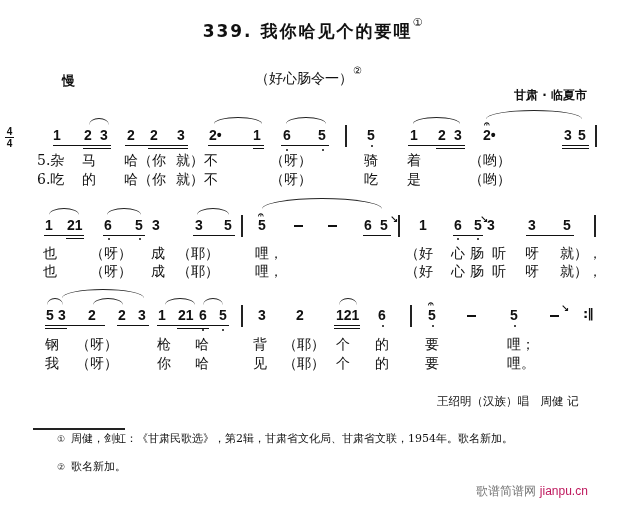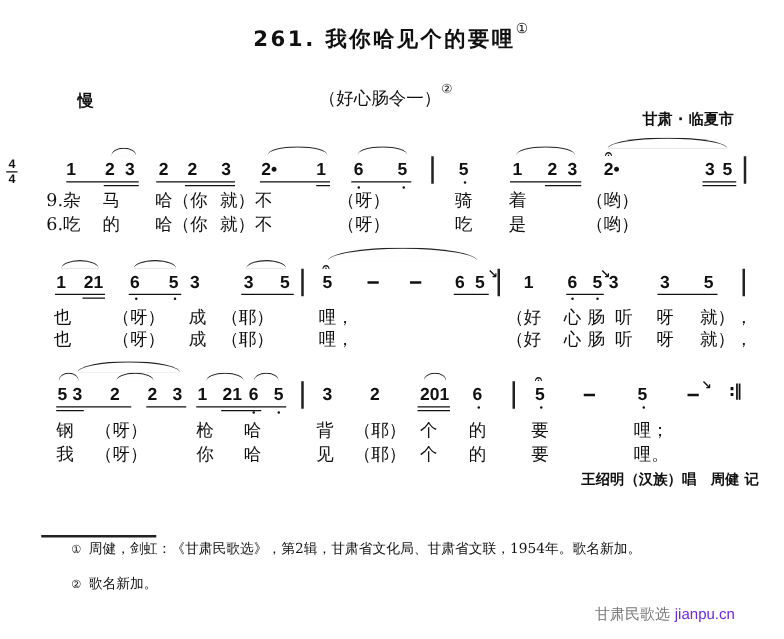--- a/index.html
+++ b/index.html
@@ -14,30 +14,30 @@
   .note { font-family:"Liberation Sans", sans-serif; font-weight:bold; font-size:14px; text-align:center; }
   .lyr { font-family:"DejaVu Serif", serif; font-size:14px; }
   .bar { position:absolute; width:1.5px; background:#222; height:22px; }
   .uline { position:absolute; height:1.3px; background:#111; }
   .dot { position:absolute; width:2.4px; height:2.4px; border-radius:50%; background:#111; }
   .slur { position:absolute; border-top:1.3px solid #222; border-radius:50% 50% 0 0 / 100% 100% 0 0; height:6px; }
   .ferm { position:absolute; font-size:10px; font-weight:bold; }
   .dash { position:absolute; height:2px; width:9px; background:#111; }
   .timesig { left:5px; top:127px; font-family:"Liberation Sans", sans-serif; font-weight:bold; font-size:10px; line-height:9px; text-align:center; width:9px; }
   .timesig .line { height:1px; background:#111; margin:1px 0; }
-  .credit { left:437px; top:376px; font-size:11.5px; font-weight:bold;margin-left:28px; }
+  .credit { left:437px; top:394px; font-size:11.5px; font-weight:normal; }
   .fnline { left:33px; top:428px; width:92px; height:1.5px; background:#222; }
   .fn { font-size:11px; font-family:"DejaVu Serif", serif; }
   .wm { left:476px; top:483px; font-size:12px; color:#777; }
-  .wm .latin { color:#6d28d9; font-family:"Liberation Sans", sans-serif; }
+  .wm .latin { color:#be185d; font-family:"Liberation Sans", sans-serif; }
 </style>
 </head>
 <body>
 
-<div class="abs title"><span>261. 我你哈见个的要哩</span><sup>①</sup></div>
+<div class="abs title"><span>339. 我你哈见个的要哩</span><sup>①</sup></div>
 <div class="abs tempo">慢</div>
 <div class="abs subtitle"><span>（好心肠令一）</span><sup>②</sup></div>
 <div class="abs region">甘肃 · 临夏市</div>
 
 <div class="abs timesig">
   <div>4</div>
     <div class="line"></div>
     <div>4</div>
 </div>
 
@@ -79,21 +79,21 @@
   <div class="dot" style="left:322px;top:149px"></div>
   <div class="dot" style="left:371px;top:145px"></div>
 
   <div class="slur" style="left:89px;top:118px;width:20px"></div>
   <div class="slur" style="left:214px;top:117px;width:48px"></div>
   <div class="slur" style="left:286px;top:117px;width:40px"></div>
   <div class="slur" style="left:413px;top:117px;width:47px"></div>
   <div class="slur" style="left:486px;top:110px;width:96px;height:8px"></div>
   <div class="ferm" style="left:484px;top:118px">𝄐</div>
 
-  <div class="abs lyr" style="left:37px;top:152px">9.杂</div>
+  <div class="abs lyr" style="left:37px;top:152px">5.杂</div>
   <div class="abs lyr" style="left:82px;top:152px">马</div>
   <div class="abs lyr" style="left:124px;top:152px">哈（你</div>
   <div class="abs lyr" style="left:176px;top:152px">就）不</div>
   <div class="abs lyr" style="left:270px;top:152px">（呀）</div>
   <div class="abs lyr" style="left:364px;top:152px">骑</div>
   <div class="abs lyr" style="left:407px;top:152px">着</div>
   <div class="abs lyr" style="left:469px;top:152px">（哟）</div>
   <div class="abs lyr" style="left:37px;top:171px">6.吃</div>
   <div class="abs lyr" style="left:82px;top:171px">的</div>
   <div class="abs lyr" style="left:124px;top:171px">哈（你</div>
@@ -178,21 +178,21 @@
   <div class="abs note" style="left:88px;top:307px">2</div>
   <div class="abs note" style="left:118px;top:307px">2</div>
   <div class="abs note" style="left:138px;top:307px">3</div>
   <div class="abs note" style="left:158px;top:307px">1</div>
   <div class="abs note" style="left:178px;top:307px">21</div>
   <div class="abs note" style="left:199px;top:307px">6</div>
   <div class="abs note" style="left:219px;top:307px">5</div>
   <div class="bar" style="left:241px;top:305px"></div>
   <div class="abs note" style="left:258px;top:307px">3</div>
   <div class="abs note" style="left:296px;top:307px">2</div>
-  <div class="abs note" style="left:336px;top:307px">201</div>
+  <div class="abs note" style="left:336px;top:307px">121</div>
   <div class="abs note" style="left:378px;top:307px">6</div>
   <div class="bar" style="left:410px;top:305px"></div>
   <div class="abs note" style="left:428px;top:307px">5</div>
   <div class="dash" style="left:467px;top:315px"></div>
   <div class="abs note" style="left:510px;top:307px">5</div>
   <div class="dash" style="left:550px;top:315px"></div>
   <div class="abs" style="left:561px;top:303px;font-size:10px;font-weight:bold">↘</div>
   <div class="abs" style="left:583px;top:306px;font-size:13px;font-weight:bold;letter-spacing:-1px">:‖</div>
 
   <div class="uline" style="left:45px;top:325px;width:60px"></div>
@@ -243,14 +243,14 @@
 
 <div class="abs fnline"></div>
 <div class="abs fn" style="left:57px;top:431px">
   <span style="font-size:9px;margin-right:6px">①</span><span>周健，剑虹：《甘肃民歌选》，第2辑，甘肃省文化局、甘肃省文联，1954年。歌名新加。</span>
 </div>
 <div class="abs fn" style="left:57px;top:459px">
   <span style="font-size:9px;margin-right:6px">②</span><span>歌名新加。</span>
 </div>
 
 <div class="abs wm">
-  <span>甘肃民歌选</span> <span class="latin">jianpu.cn</span>
+  <span>歌谱简谱网</span> <span class="latin">jianpu.cn</span>
 </div>
 
 </body></html>

